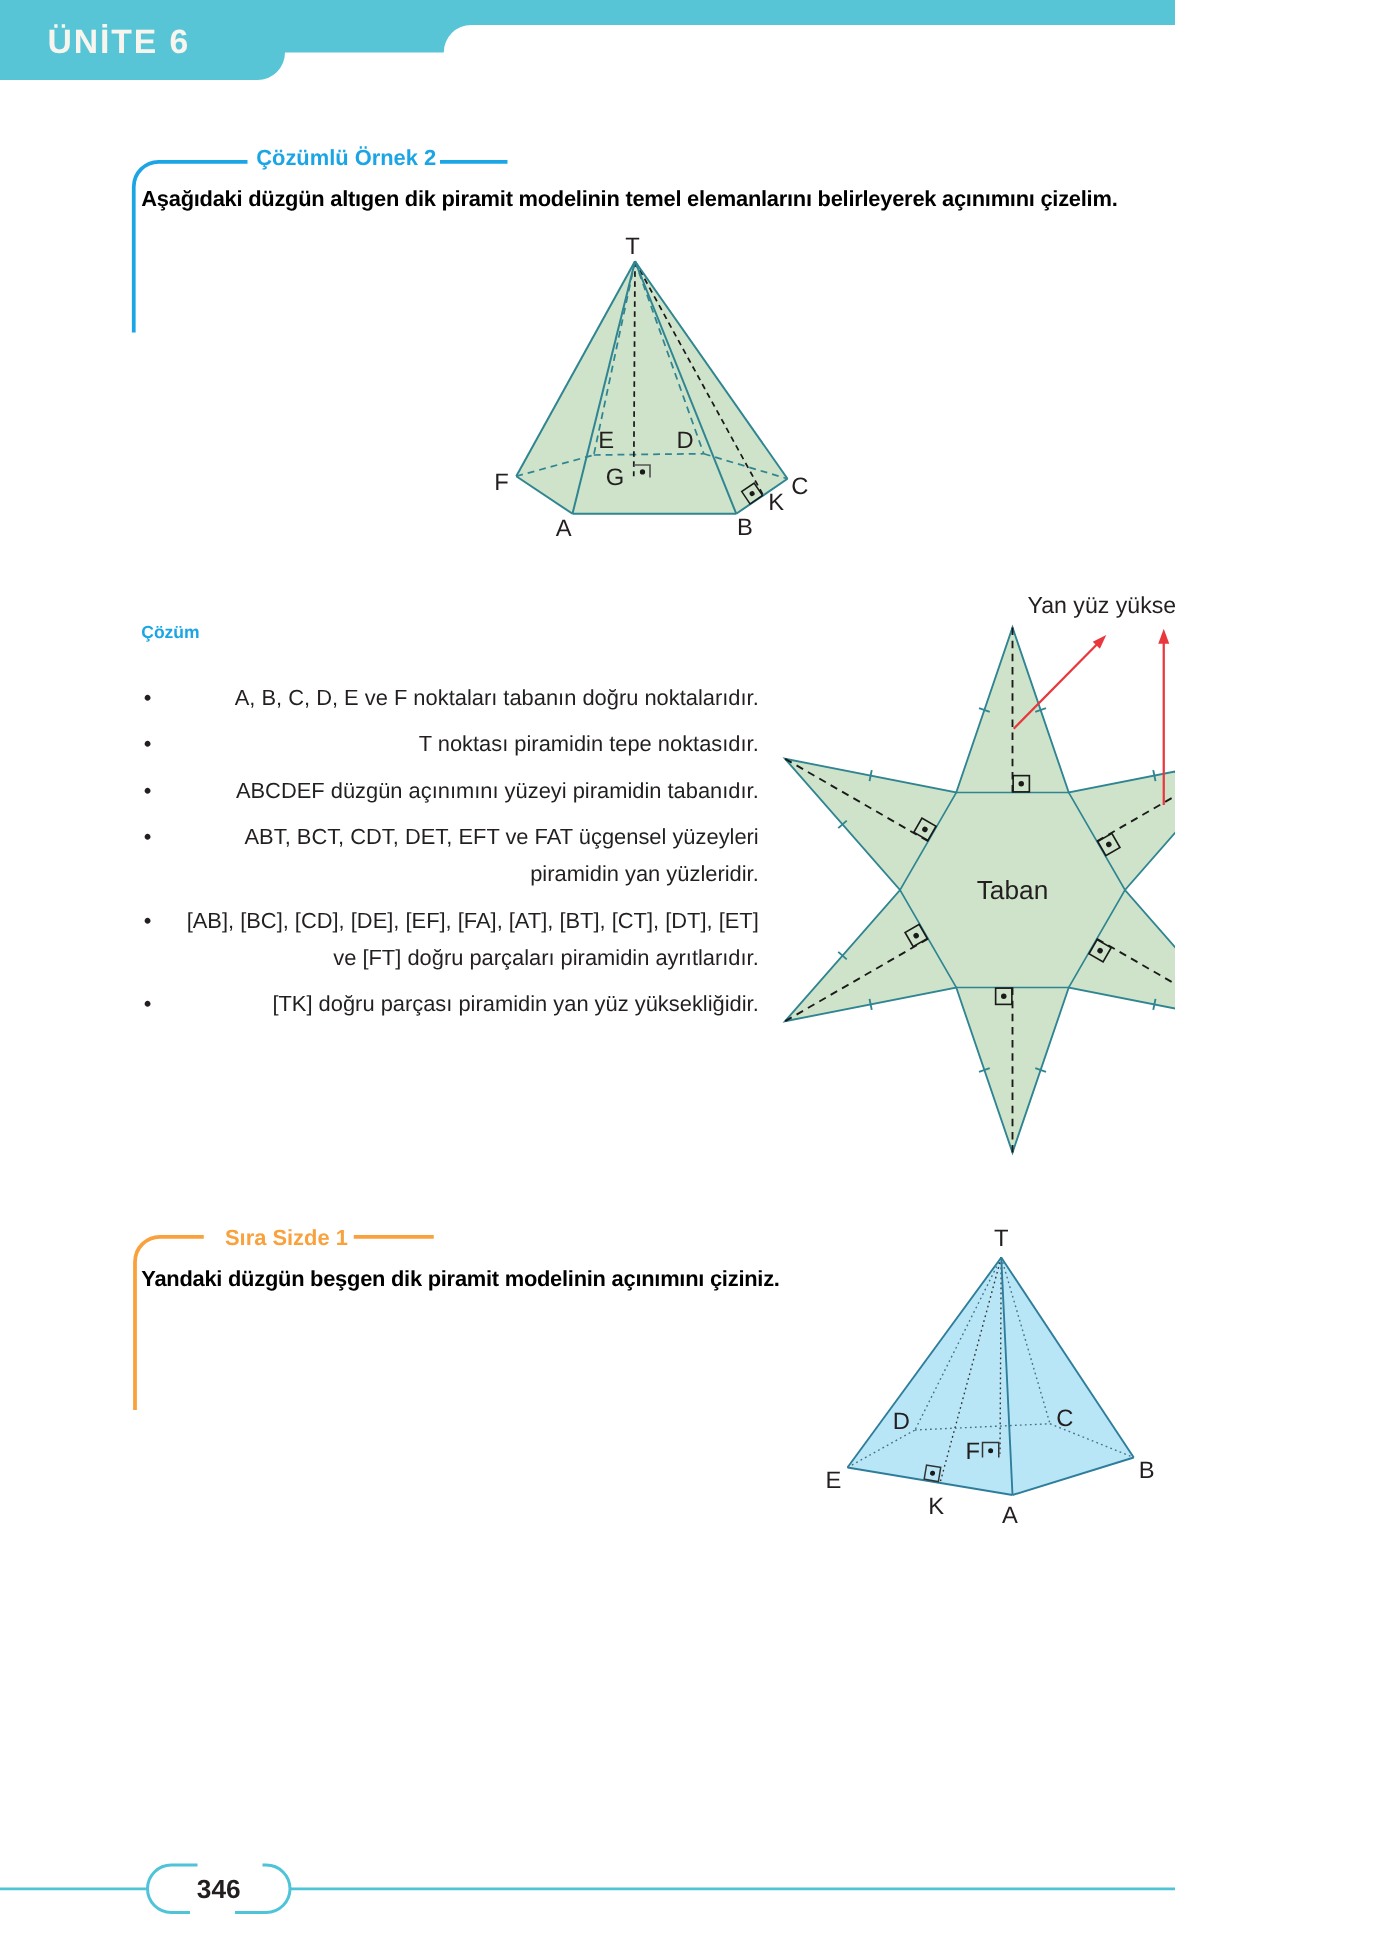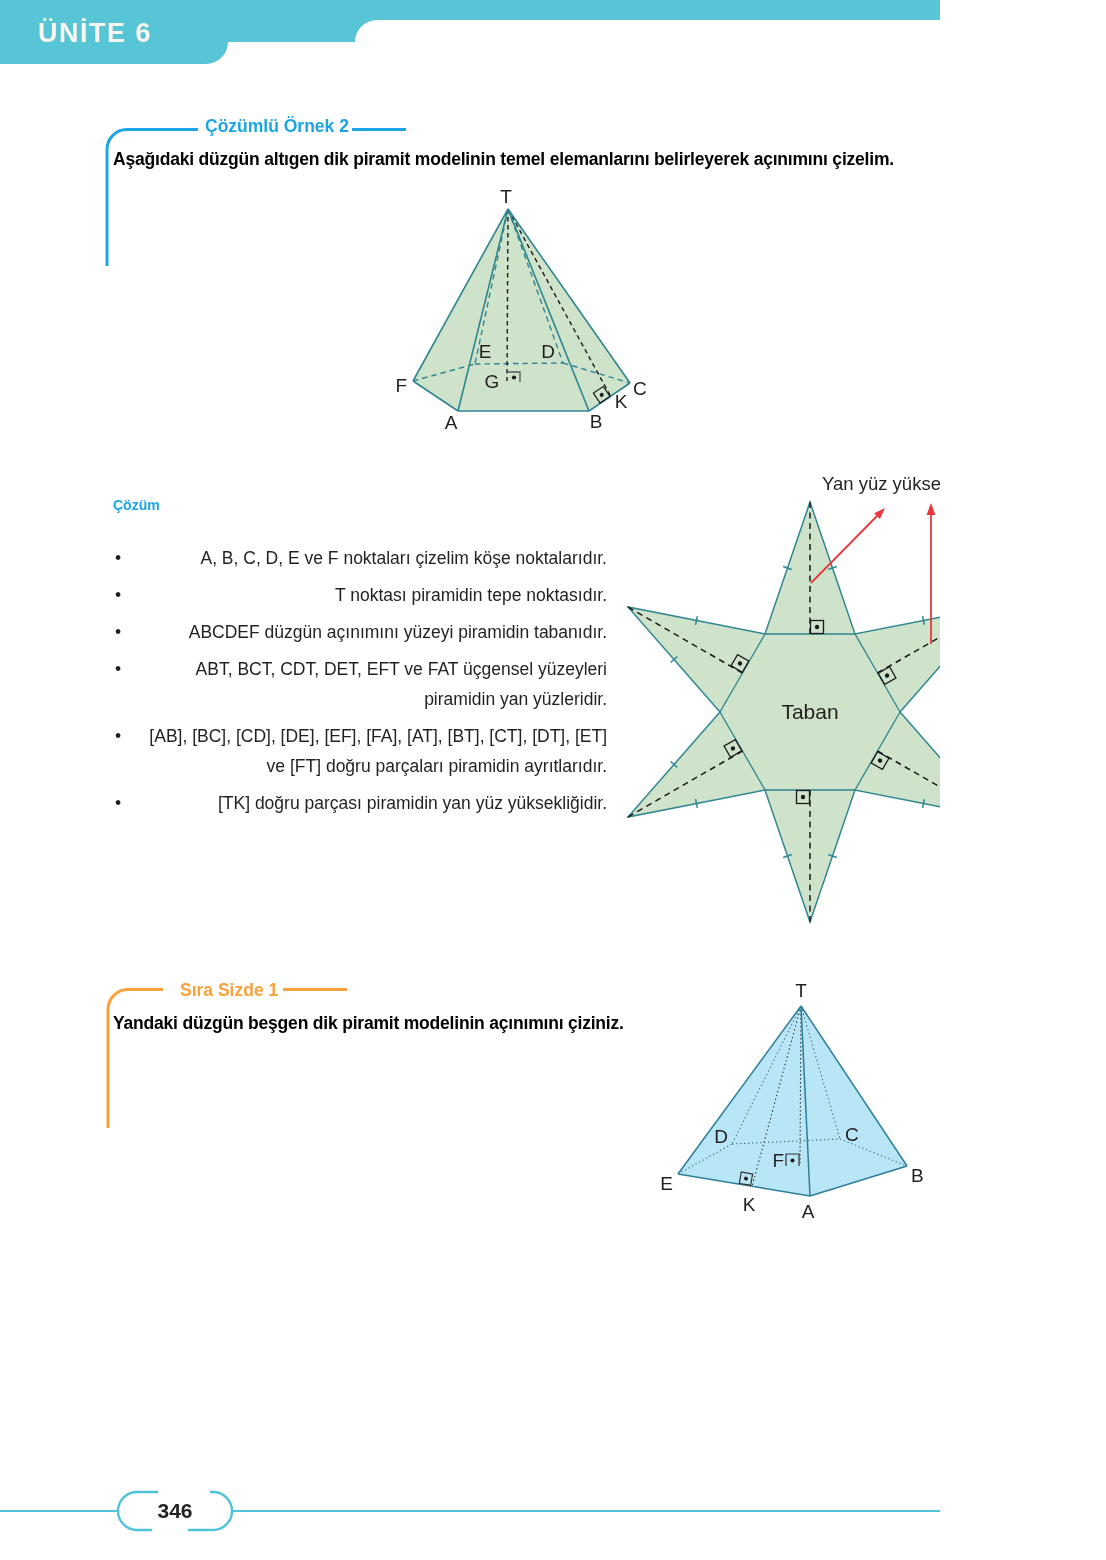--- a/index.html
+++ b/index.html
@@ -99,21 +99,21 @@
     <text class="fig-label" x="66" y="249" text-anchor="middle">A</text>
     <text class="fig-label" x="211" y="248" text-anchor="middle">B</text>
     <text class="fig-label" x="100" y="178" text-anchor="middle">E</text>
     <text class="fig-label" x="163" y="178" text-anchor="middle">D</text>
     <text class="fig-label" x="107" y="208" text-anchor="middle">G</text>
     <text class="fig-label" x="236" y="228" text-anchor="middle">K</text>
   </svg>
 
   <div class="sol-heading">Çözüm</div>
   <ul class="sol-list">
-    <li>A, B, C, D, E ve F noktaları çizelim köşe noktalarıdır.</li>
+    <li>A, B, C, D, E ve F noktaları tabanın doğru noktalarıdır.</li>
     <li>T noktası piramidin tepe noktasıdır.</li>
     <li>ABCDEF düzgün açınımını yüzeyi piramidin tabanıdır.</li>
     <li>ABT, BCT, CDT, DET, EFT ve FAT üçgensel yüzeyleri piramidin yan yüzleridir.</li>
     <li>[AB], [BC], [CD], [DE], [EF], [FA], [AT], [BT], [CT], [DT], [ET] ve [FT] doğru parçaları piramidin ayrıtlarıdır.</li>
     <li>[TK] doğru parçası piramidin yan yüz yüksekliğidir.</li>
   </ul>
 
   <svg class="abs" style="left:608px;top:455px" width="420" height="490" viewBox="0 0 420 490">
 
     <polygon points="292,257 384,152 247,179 202,47 157,179 20,152 112,257 20,362 157,335 202,467 247,335 384,362" fill="#cfe3ca" stroke="#2f8591" stroke-width="1.5"></polygon>

